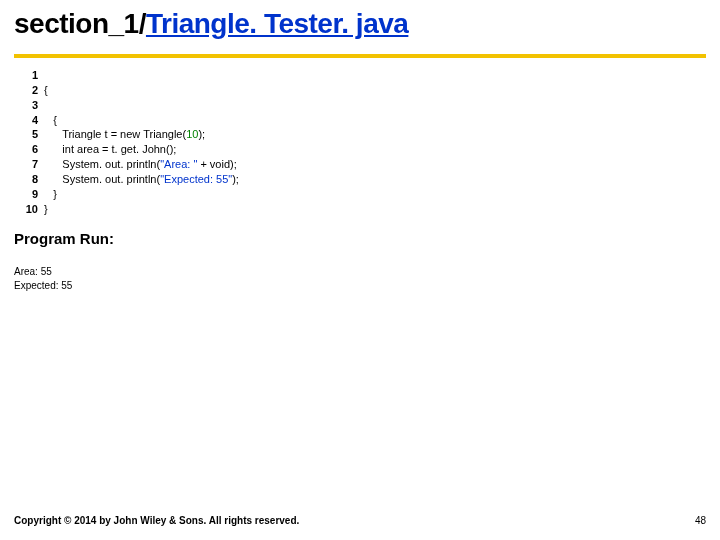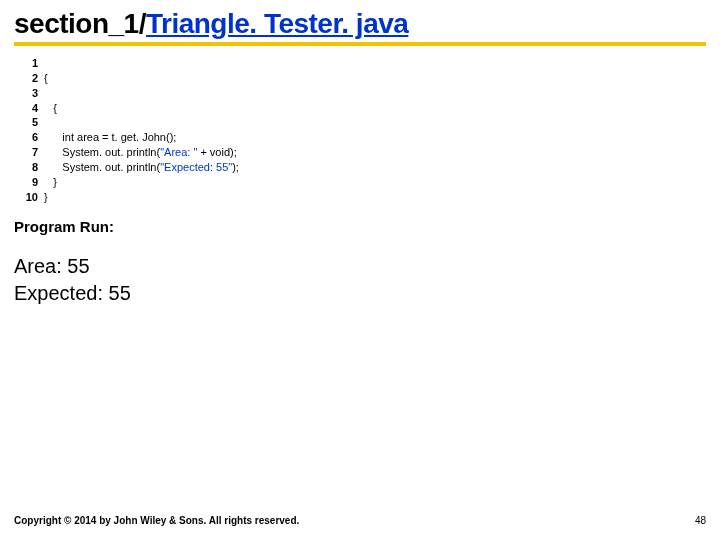--- a/index.html
+++ b/index.html
@@ -6,21 +6,21 @@
   body {
     width: 720px;
     height: 540px;
     background: #fff;
     font-family: Verdana, Arial, sans-serif;
     position: relative;
     padding: 8px 14px 0 14px;
   }
   .title-wrap {
     border-bottom: 4px solid #f2c200;
-    padding-bottom: 2px;
+    padding-bottom: 14px;
     margin-bottom: 10px;
   }
   .title {
     font-size: 28px;
     font-weight: 900;
     letter-spacing: -0.5px;
     font-family: "Arial Black", Arial, sans-serif;
   }
   .title-prefix { color: #000; }
   .title-link {
@@ -47,21 +47,21 @@
   .str-lit { color: #0033cc; }
   .section-heading {
     font-family: Verdana, Arial, sans-serif;
     font-size: 15px;
     font-weight: 700;
     color: #000;
     margin-top: 14px;
   }
   .output {
     font-family: Verdana, Arial, sans-serif;
-    font-size: 20px;
+    font-size: 10px;
     color: #000;
     margin-top: 18px;
     line-height: 1.35;
     white-space: pre;
   }
   .footer {
     position: absolute;
     left: 14px;
     bottom: 14px;
     font-size: 10px;
@@ -83,21 +83,21 @@
   <h1 class="title">
     <span class="title-prefix">section_1/</span><span class="title-link">Triangle. Tester. java</span>
   </h1>
 </div>
 
 <div class="code-block" id="code-listing">
     <div class="code-row"><span class="ln">1</span></div>
     <div class="code-row"><span class="ln">2</span><span><span>{</span></span></div>
     <div class="code-row"><span class="ln">3</span></div>
     <div class="code-row"><span class="ln">4</span><span><span>   {</span></span></div>
-    <div class="code-row"><span class="ln">5</span></div>
+    <div class="code-row"><span class="ln">5</span><span><span>      Triangle t = new Triangle(</span><span class="num-lit">10</span><span>);</span></span></div>
     <div class="code-row"><span class="ln">6</span><span><span>      int area = t. get. John();</span></span></div>
     <div class="code-row"><span class="ln">7</span><span><span>      System. out. println(</span><span class="str-lit">"Area: "</span><span> + void);</span></span></div>
     <div class="code-row"><span class="ln">8</span><span><span>      System. out. println(</span><span class="str-lit">"Expected: 55"</span><span>);</span></span></div>
     <div class="code-row"><span class="ln">9</span><span><span>   }</span></span></div>
     <div class="code-row"><span class="ln">10</span><span><span>}</span></span></div>
   </div>
 
 <div class="section-heading">Program Run:</div>
 
 <div class="output">Area: 55

